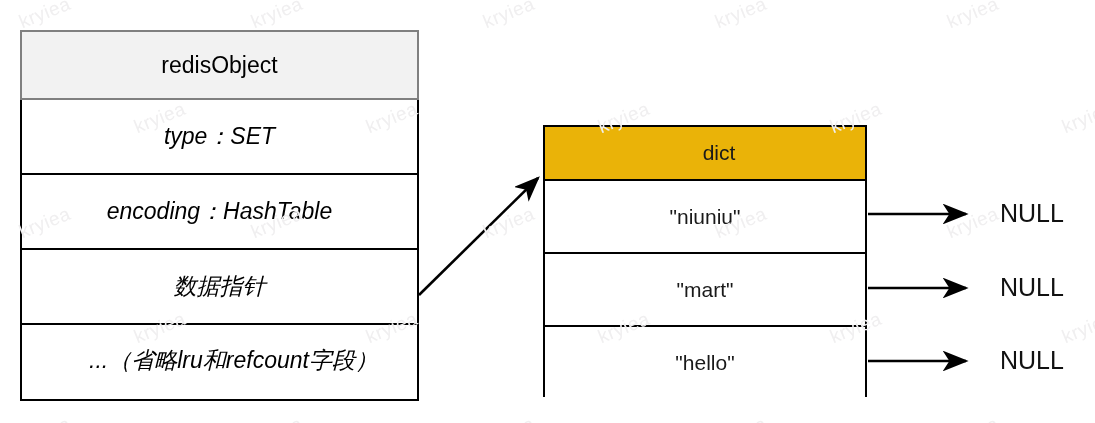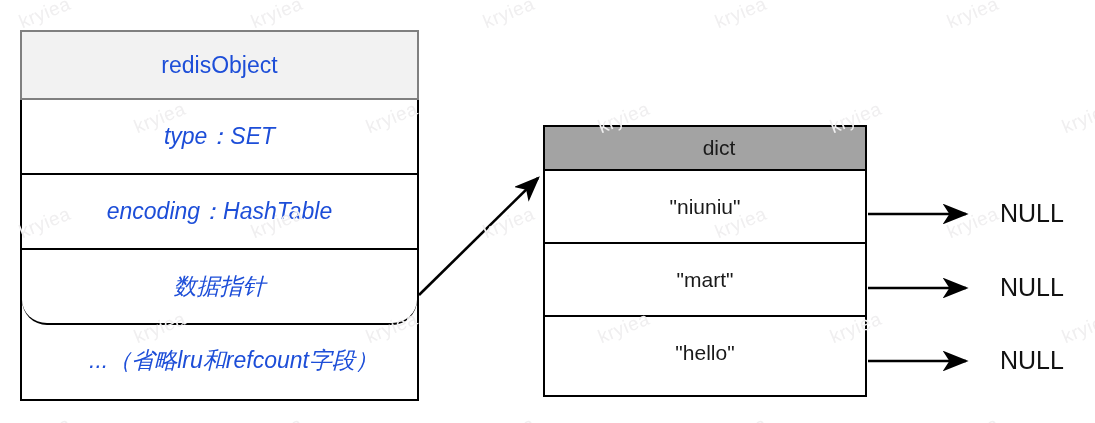--- a/index.html
+++ b/index.html
@@ -49,21 +49,21 @@
     box-sizing: border-box;
     z-index: 2;
   }
 
   .row {
     box-sizing: border-box;
     display: flex;
     align-items: center;
     justify-content: center;
     background: #ffffff;
-    color: #1d4ed8;
+    color: #000000;
     text-align: center;
   }
 
   
   #redis-object-box {
     left: 20px;
     top: 30px;
     width: 399px;
     height: 371px;
   }
@@ -85,43 +85,42 @@
     border-bottom: 2px solid #000000;
     font-size: 23px;
   }
   #redis-object-box .body .row:last-child {
     border-bottom: none;
     height: 70px;
     padding-left: 28px;
   }
   #redis-object-box .body .row.cjk {
     font-size: 23px;
-    border-radius: 25px;
   }
 
   
   #dict-box {
     left: 543px;
     top: 125px;
     width: 324px;
     height: 272px;
     border: 2px solid #000000;
     box-sizing: border-box;
     background: #ffffff;
   }
   #dict-box .hdr {
     box-sizing: border-box;
-    height: 44px;
+    height: 54px;
     border-bottom: 2px solid #000000;
     display: flex;
     align-items: center;
     justify-content: center;
     font-size: 21px;
     color: #1a1a1a;
-    background: #a3a3a3;
+    background: #eab308;
     padding-left: 28px;
   }
   #dict-box .entry {
     box-sizing: border-box;
     height: 73px;
     border-bottom: 2px solid #000000;
     display: flex;
     align-items: center;
     justify-content: center;
     font-size: 21px;

